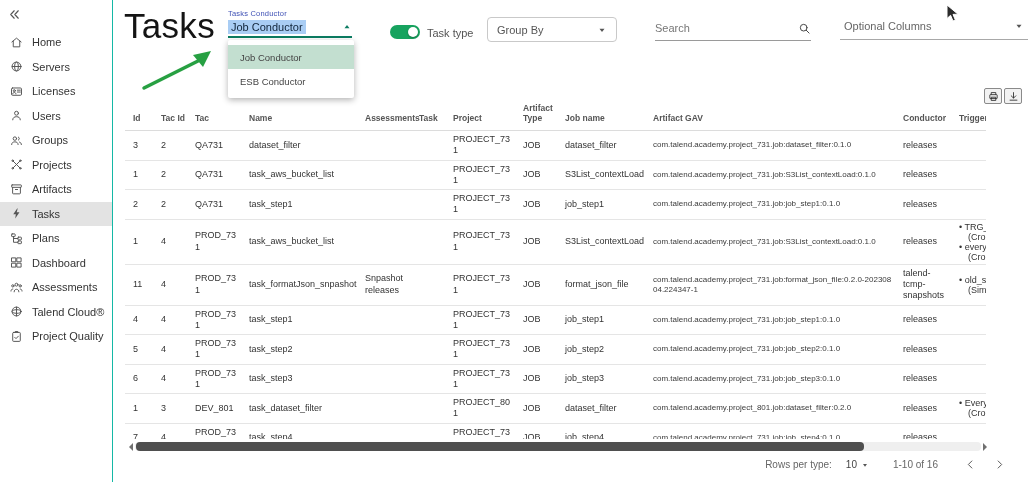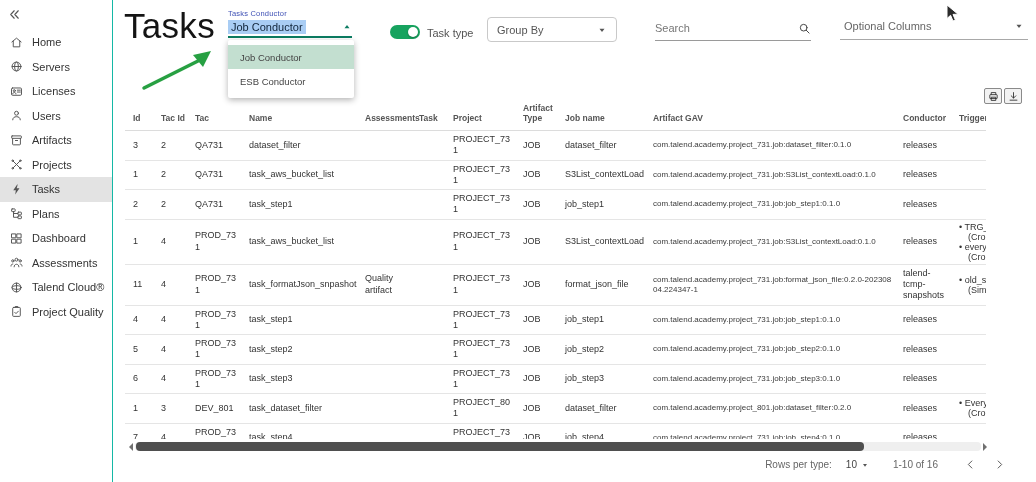--- a/index.html
+++ b/index.html
@@ -159,37 +159,46 @@
             <svg viewBox="0 0 24 24" fill="none" stroke="currentColor" stroke-width="1.8" stroke-linecap="round" stroke-linejoin="round">
               <circle cx="12" cy="7.8" r="3.6"></circle>
               <path d="M5 20c0-3.8 3-5.8 7-5.8s7 2 7 5.8"></path>
             </svg>
           </span>
           <span class="side-label">Users</span>
         </div>
         <div class="side-item">
           <span class="icon">
             <svg viewBox="0 0 24 24" fill="none" stroke="currentColor" stroke-width="1.8" stroke-linecap="round" stroke-linejoin="round">
-              <rect x="3" y="3.5" width="18" height="4.5" rx="1"></rect>
-              <path d="M4.8 8v10.5a1.5 1.5 0 0 0 1.5 1.5h11.4a1.5 1.5 0 0 0 1.5-1.5V8M10 12h4"></path>
-            </svg>
-          </span>
-          <span class="side-label">Artifacts</span>
+              <circle cx="9" cy="8.5" r="3.2"></circle>
+              <path d="M3 19.5c0-3.3 2.6-5 6-5s6 1.7 6 5M15.5 5.7a3.2 3.2 0 0 1 0 5.6M17.5 14.9c2.1.6 3.5 2 3.5 4.6"></path>
+            </svg>
+          </span>
+          <span class="side-label">Groups</span>
         </div>
         <div class="side-item">
           <span class="icon">
             <svg viewBox="0 0 24 24" fill="none" stroke="currentColor" stroke-width="1.8" stroke-linecap="round" stroke-linejoin="round">
               <path d="M5.5 5.5l13 13M18.5 5.5l-13 13"></path>
               <circle cx="5" cy="5" r="1.4"></circle>
               <circle cx="19" cy="19" r="1.4"></circle>
               <circle cx="19" cy="5" r="1.4"></circle>
               <circle cx="5" cy="19" r="1.4"></circle>
             </svg>
           </span>
           <span class="side-label">Projects</span>
+        </div>
+        <div class="side-item">
+          <span class="icon">
+            <svg viewBox="0 0 24 24" fill="none" stroke="currentColor" stroke-width="1.8" stroke-linecap="round" stroke-linejoin="round">
+              <rect x="3" y="3.5" width="18" height="4.5" rx="1"></rect>
+              <path d="M4.8 8v10.5a1.5 1.5 0 0 0 1.5 1.5h11.4a1.5 1.5 0 0 0 1.5-1.5V8M10 12h4"></path>
+            </svg>
+          </span>
+          <span class="side-label">Artifacts</span>
         </div>
         <div class="side-item selected">
           <span class="icon">
             <svg viewBox="0 0 24 24">
               <path d="M13.2 2.8 6 13.6h4.8L9.6 21l7.9-11.2h-5.1l1.8-7z" fill="currentColor"></path>
             </svg>
           </span>
           <span class="side-label">Tasks</span>
         </div>
         <div class="side-item">
@@ -407,21 +416,21 @@
                 <div class="l1">• every_10</div>
                 <div class="l2">(CronTr</div>
               </div>
             </div>
           </div>
           <div class="row">
             <div class="cell" style="width:28px">11</div>
             <div class="cell" style="width:34px">4</div>
             <div class="cell" style="width:54px">PROD_731</div>
             <div class="cell" style="width:116px">task_formatJson_snpashot</div>
-            <div class="cell" style="width:54px">Quality artifact</div>
+            <div class="cell" style="width:54px">Snpashot releases</div>
             <div class="cell" style="width:34px"></div>
             <div class="cell" style="width:70px">PROJECT_731</div>
             <div class="cell" style="width:42px">JOB</div>
             <div class="cell" style="width:88px">format_json_file</div>
             <div class="cell gav" style="width:250px">com.talend.academy.project_731.job:format_json_file:0.2.0-20230804.224347-1</div>
             <div class="cell" style="width:56px">talend-tcmp-snapshots</div>
             <div class="cell trigcell" style="width:90px">
               <div class="trig-item">
                 <div class="l1">• old_star</div>
                 <div class="l2">(Simple</div>

